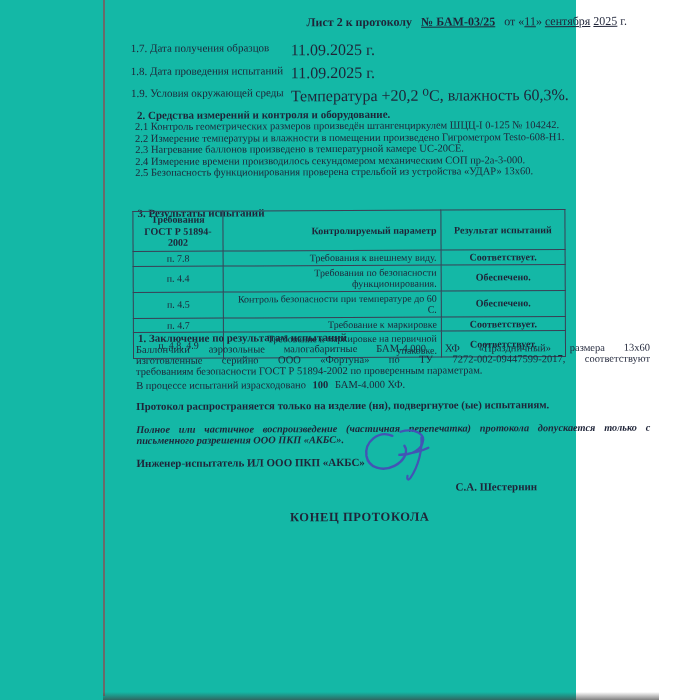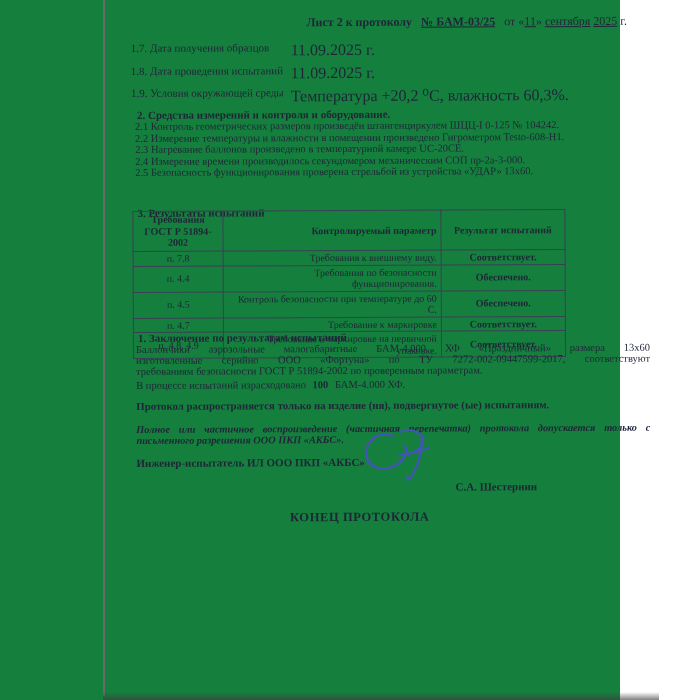--- a/index.html
+++ b/index.html
@@ -5,22 +5,22 @@
   * { margin: 0; padding: 0; box-sizing: border-box; }
   html, body { width: 700px; height: 700px; }
   body {
     font-family: "Liberation Serif", "DejaVu Serif", serif;
     background: #ffffff;
     color: #1f2438;
     overflow: hidden;
   }
   .page {
     position: relative;
-    width: 620px; height: 700px;
-    background: #15803d;
+    width: 576px; height: 700px;
+    background: #14b8a6;
   }
   
   .scan-edge {
     position: absolute; left: 103px; top: 0; width: 2px; height: 696px;
     background: #6a6a6a;
   }
   .scan-band {
     position: absolute; left: 103px; top: 692px; width: 556px; height: 8px;
     background: linear-gradient(to bottom, rgba(70,70,70,0), rgba(60,60,60,0.65));
   }

